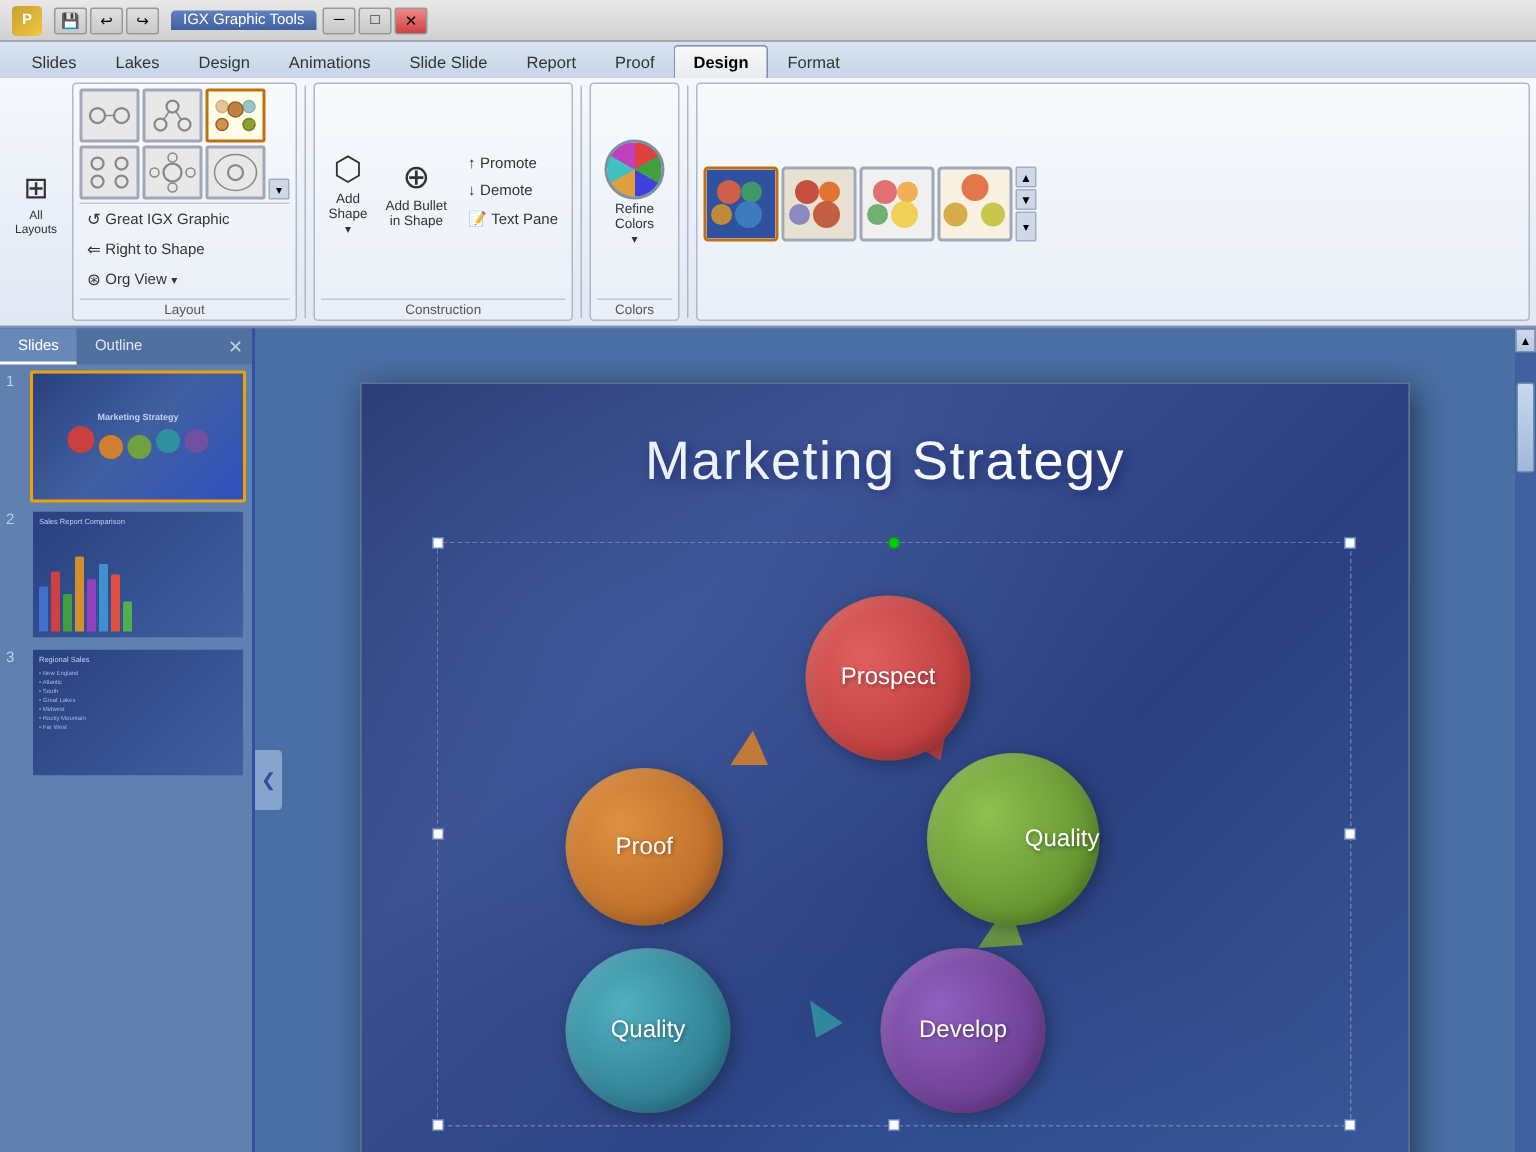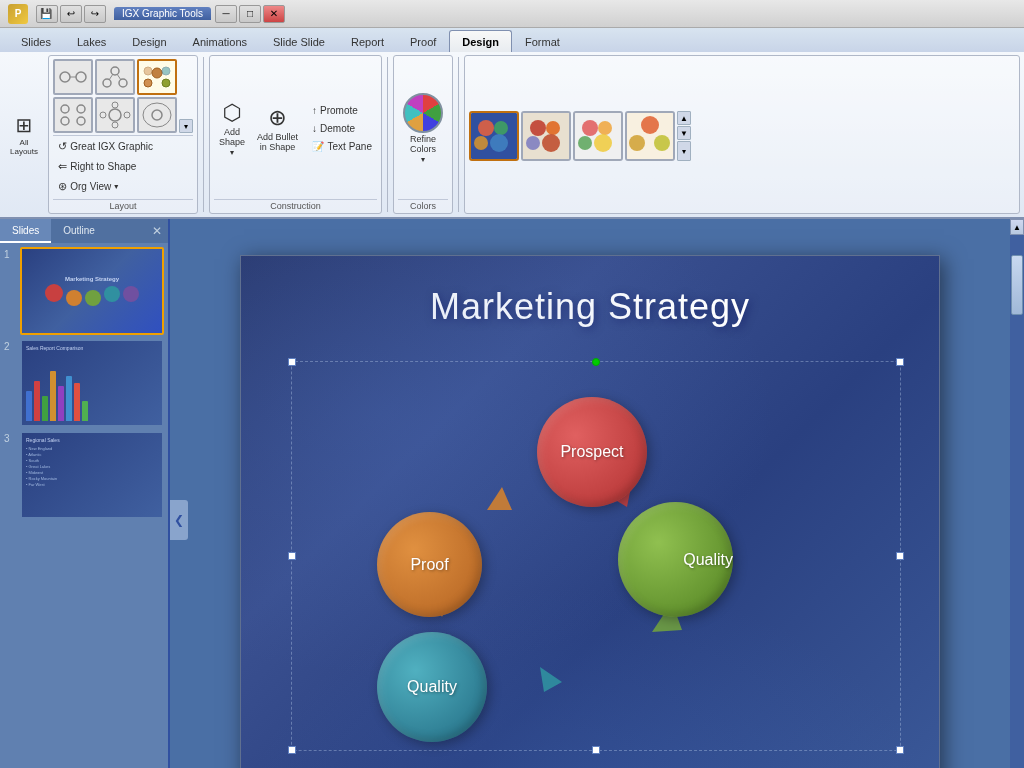--- a/index.html
+++ b/index.html
@@ -748,20 +748,23 @@
           </div>
 
           <div class="diagram-circle" style="width:115px;height:115px;background:radial-gradient(circle at 35% 35%, #90c050, #508020);left:326px;top:140px;justify-content:flex-end;">
             <span>Quality</span>
           </div>
 
           <div class="diagram-circle" style="width:110px;height:110px;background:radial-gradient(circle at 35% 35%, #50b0c0, #206880);left:85px;top:270px;">
             <span>Quality</span>
           </div>
 
+          <div class="diagram-circle" style="width:110px;height:110px;background:radial-gradient(circle at 35% 35%, #9060c0, #603080);left:295px;top:270px;">
+            <span>Develop</span>
+          </div>
 
         </div>
       </div>
 
     </div>
 
     <div id="right-scrollbar">
       <div class="scroll-arrow">▲</div>
       <div class="scroll-track">
         <div class="scroll-thumb"></div>

